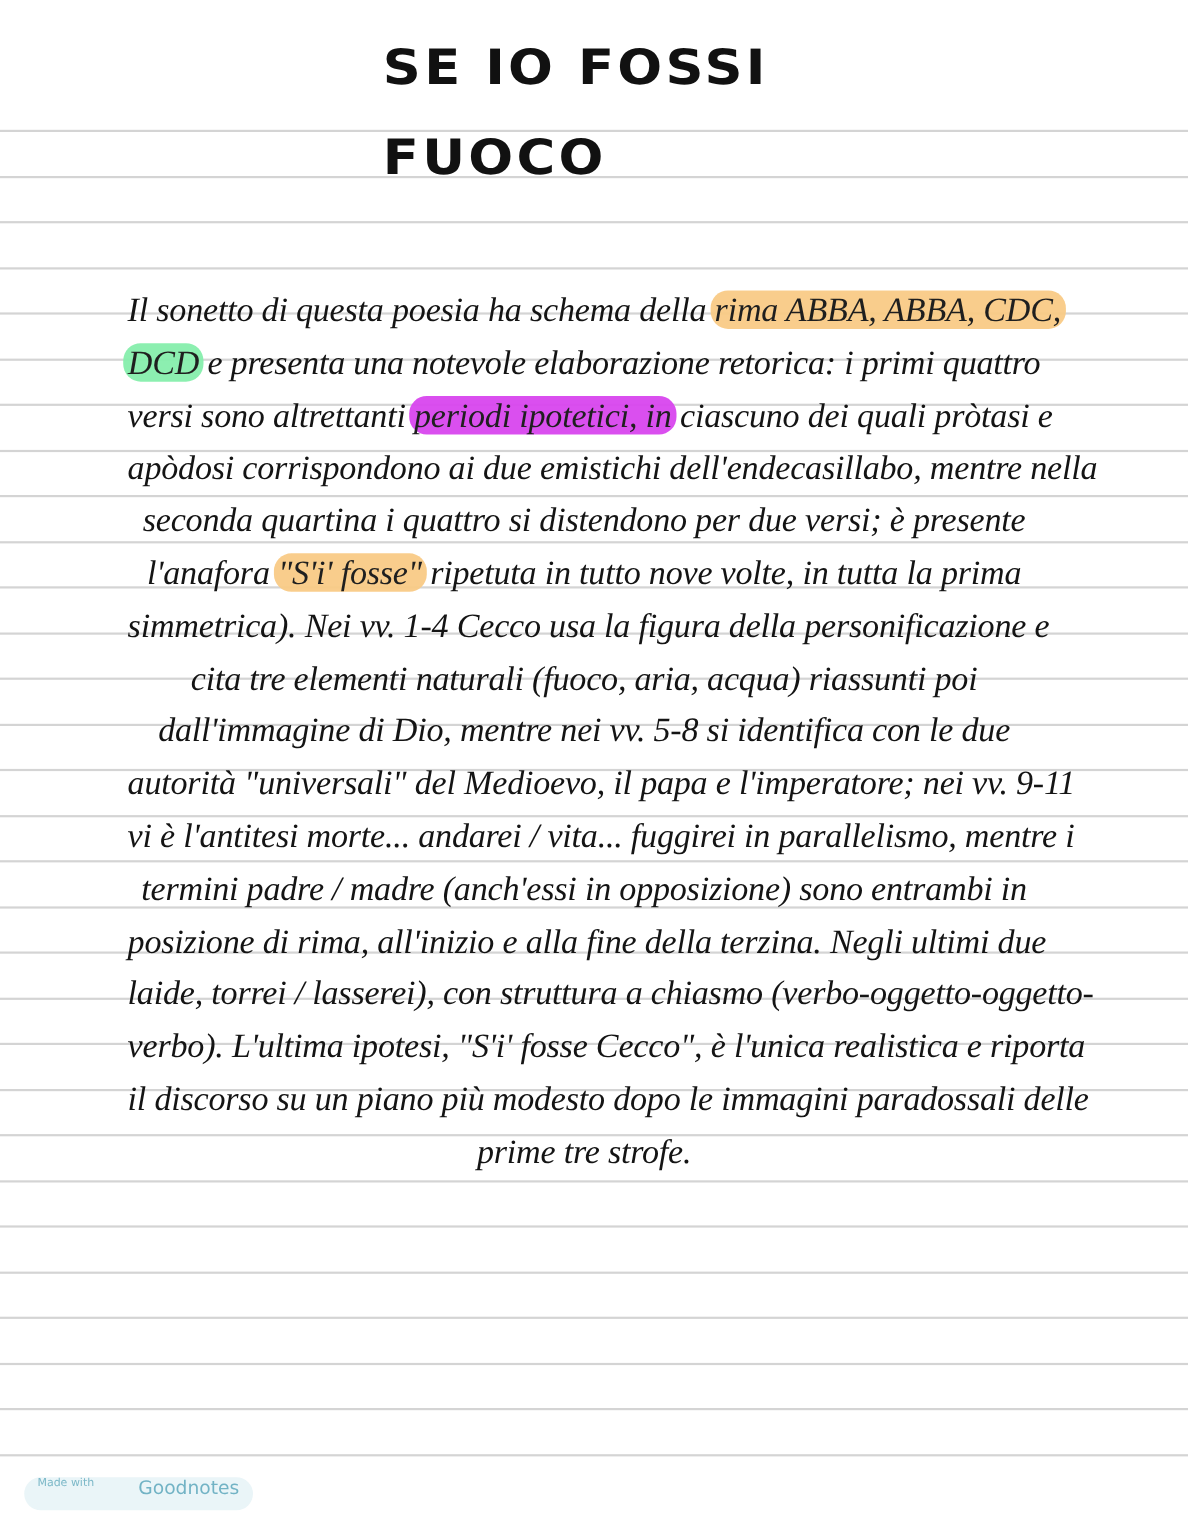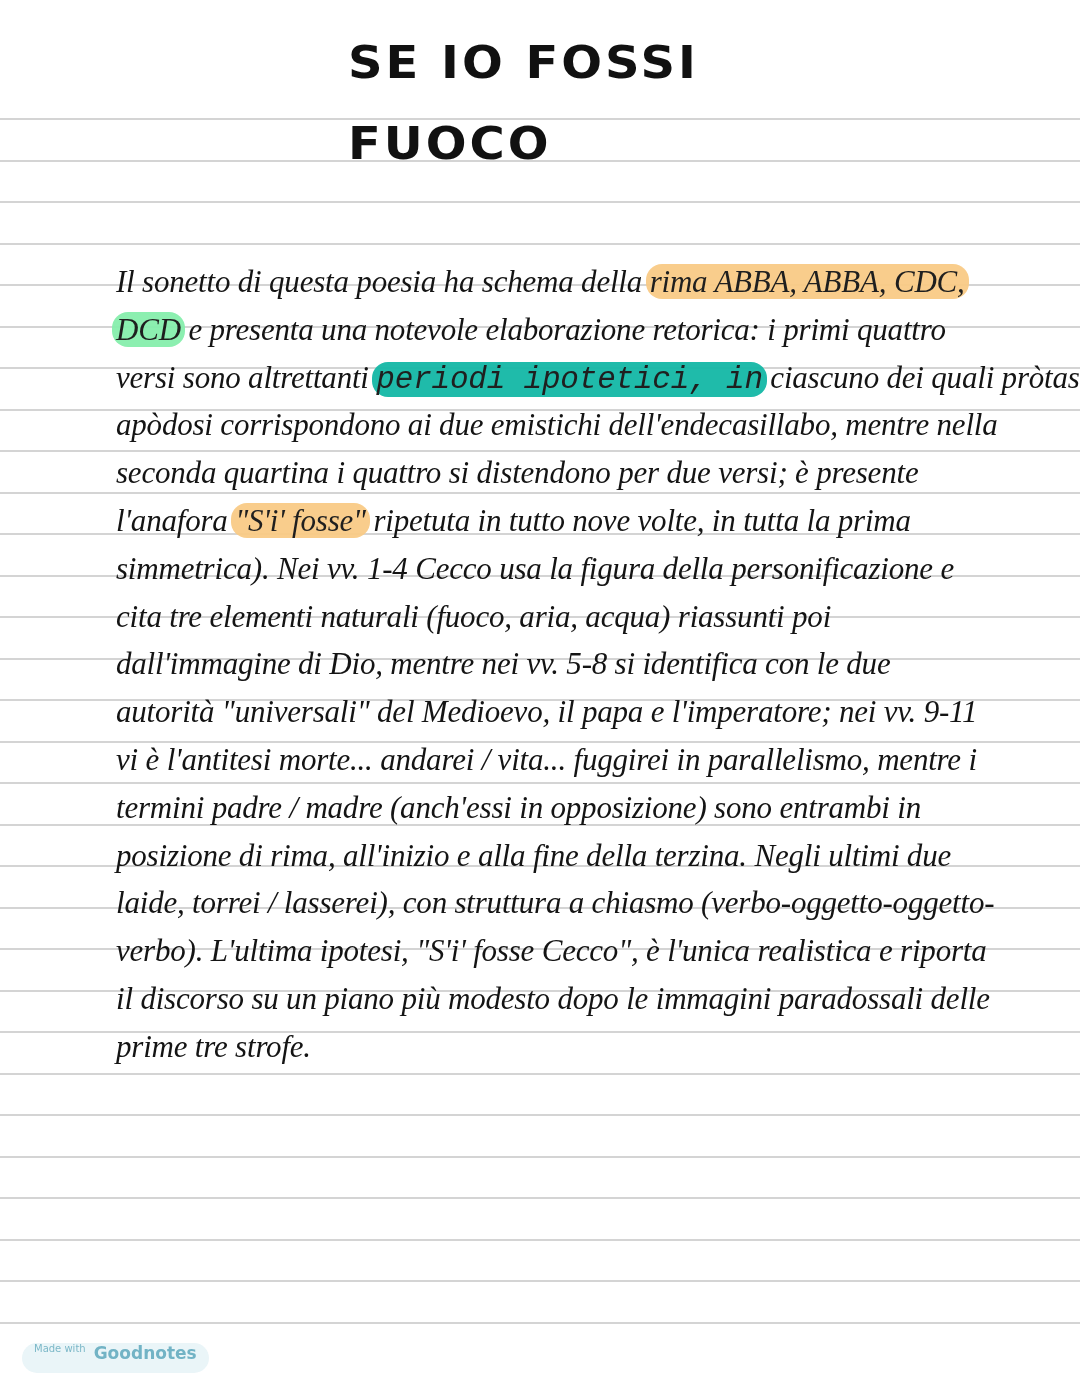--- a/index.html
+++ b/index.html
@@ -52,20 +52,21 @@
       font-style: italic;
       font-size: 31px;
       line-height: 47.8px;
       color: #141414;
       letter-spacing: -0.2px;
     }
     .text-line {
       display: block;
       white-space: nowrap;
       height: 47.8px;
+      text-align: center;
     }
     .hl {
       background: #f9cb86;
       border-radius: 16px;
       padding: 0 4px;
       margin: 0 -4px;
       opacity: 0.95;
     }
     .badge {
       position: absolute;
@@ -75,21 +76,21 @@
       padding: 0 12px;
       border-radius: 15px;
       background: #eaf5f8;
       display: flex;
       align-items: flex-start;
       gap: 8px;
       font-family: "DejaVu Sans", sans-serif;
       color: #7cb8c8;
     }
     .badge .made-with { font-size: 10px; }
-    .badge .brand { font-size: 17px; font-weight: bold; color: #72b3c5; }
+    .badge .brand { font-size: 17px; font-weight: normal; color: #72b3c5; margin-left: 32px; }
   </style>
 </head>
 <body>
 
 <div class="page">
   <div id="rules">
       <div class="rule" style="top: 118px; background: rgb(212, 212, 212);"></div>
       <div class="rule" style="top: 159.5px; background: rgb(212, 212, 212);"></div>
       <div class="rule" style="top: 201px; background: rgb(212, 212, 212);"></div>
       <div class="rule" style="top: 242.5px; background: rgb(212, 212, 212);"></div>
@@ -120,21 +121,21 @@
       <div class="rule" style="top: 1280px; background: rgb(212, 212, 212);"></div>
       <div class="rule" style="top: 1321.5px; background: rgb(212, 212, 212);"></div>
     </div>
 
   <div class="title title-line-1">SE IO FOSSI</div>
   <div class="title title-line-2">FUOCO</div>
 
   <div class="body-text" id="body-text">
       <span class="text-line"><span>Il sonetto  di questa poesia ha schema della </span><span class="hl" style="background: rgb(249, 203, 134);">rima ABBA, ABBA, CDC,</span></span>
       <span class="text-line"><span class="hl" style="background: #86efac;">DCD</span><span> e presenta una notevole elaborazione retorica: i primi quattro</span></span>
-      <span class="text-line"><span>versi sono altrettanti </span><span class="hl" style="background: #14b8a6; font-family: Liberation Mono, monospace;">periodi ipotetici, in</span><span> ciascuno dei quali pròtasi e</span></span>
+      <span class="text-line"><span>versi sono altrettanti </span><span class="hl" style="background: #d946ef;">periodi ipotetici, in</span><span> ciascuno dei quali pròtasi e</span></span>
       <span class="text-line"><span>apòdosi corrispondono ai due emistichi dell'endecasillabo, mentre nella</span></span>
       <span class="text-line"><span>seconda quartina i quattro si distendono per due versi; è presente</span></span>
       <span class="text-line"><span>l'anafora </span><span class="hl" style="background: rgb(249, 203, 134);">"S'i' fosse"</span><span> ripetuta in tutto nove volte, in tutta la prima</span></span>
       <span class="text-line"><span>simmetrica). Nei vv. 1-4 Cecco usa la figura della personificazione e</span></span>
       <span class="text-line"><span>cita tre elementi naturali (fuoco, aria, acqua) riassunti poi</span></span>
       <span class="text-line"><span>dall'immagine di Dio, mentre nei vv. 5-8 si identifica con le due</span></span>
       <span class="text-line"><span>autorità "universali" del Medioevo, il papa e l'imperatore; nei vv. 9-11</span></span>
       <span class="text-line"><span>vi è l'antitesi morte... andarei / vita... fuggirei in parallelismo, mentre i</span></span>
       <span class="text-line"><span>termini padre / madre (anch'essi in opposizione) sono entrambi in</span></span>
       <span class="text-line"><span>posizione di rima, all'inizio e alla fine della terzina. Negli ultimi due</span></span>

